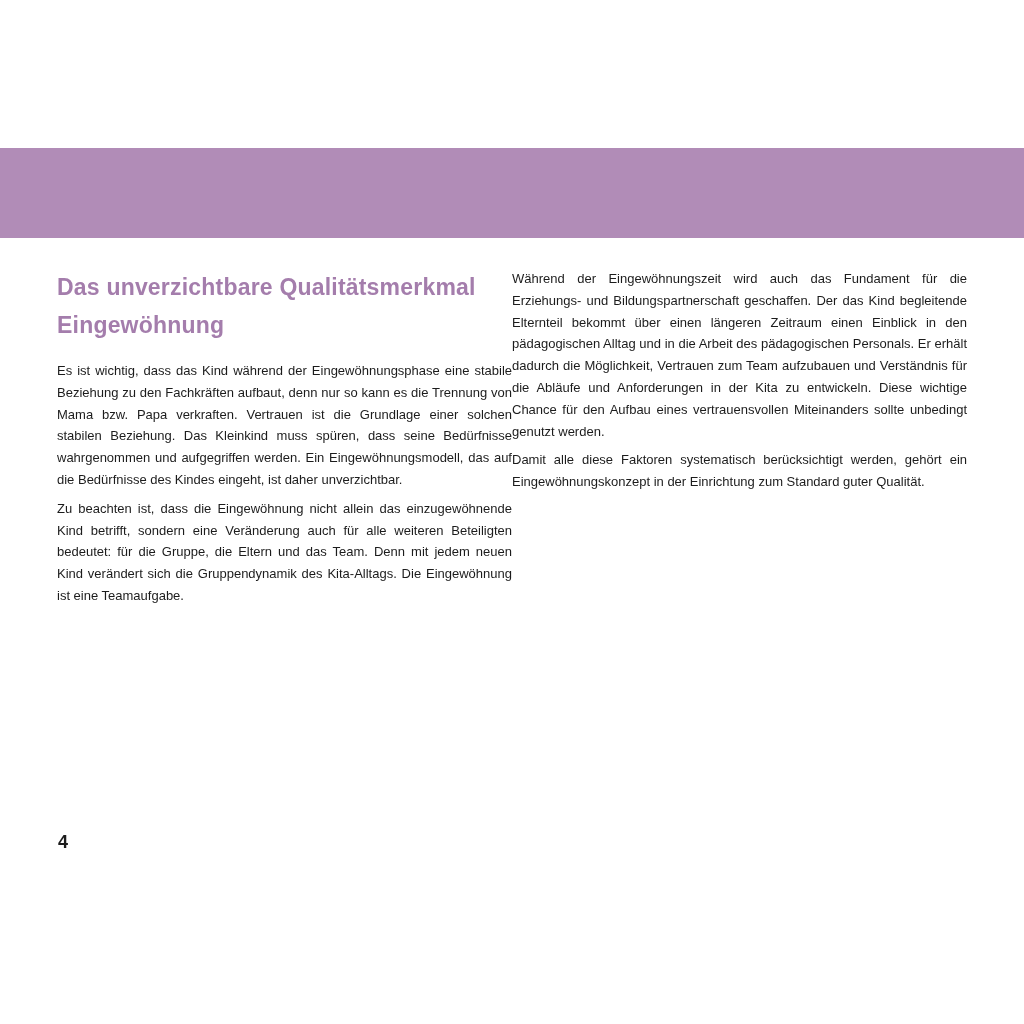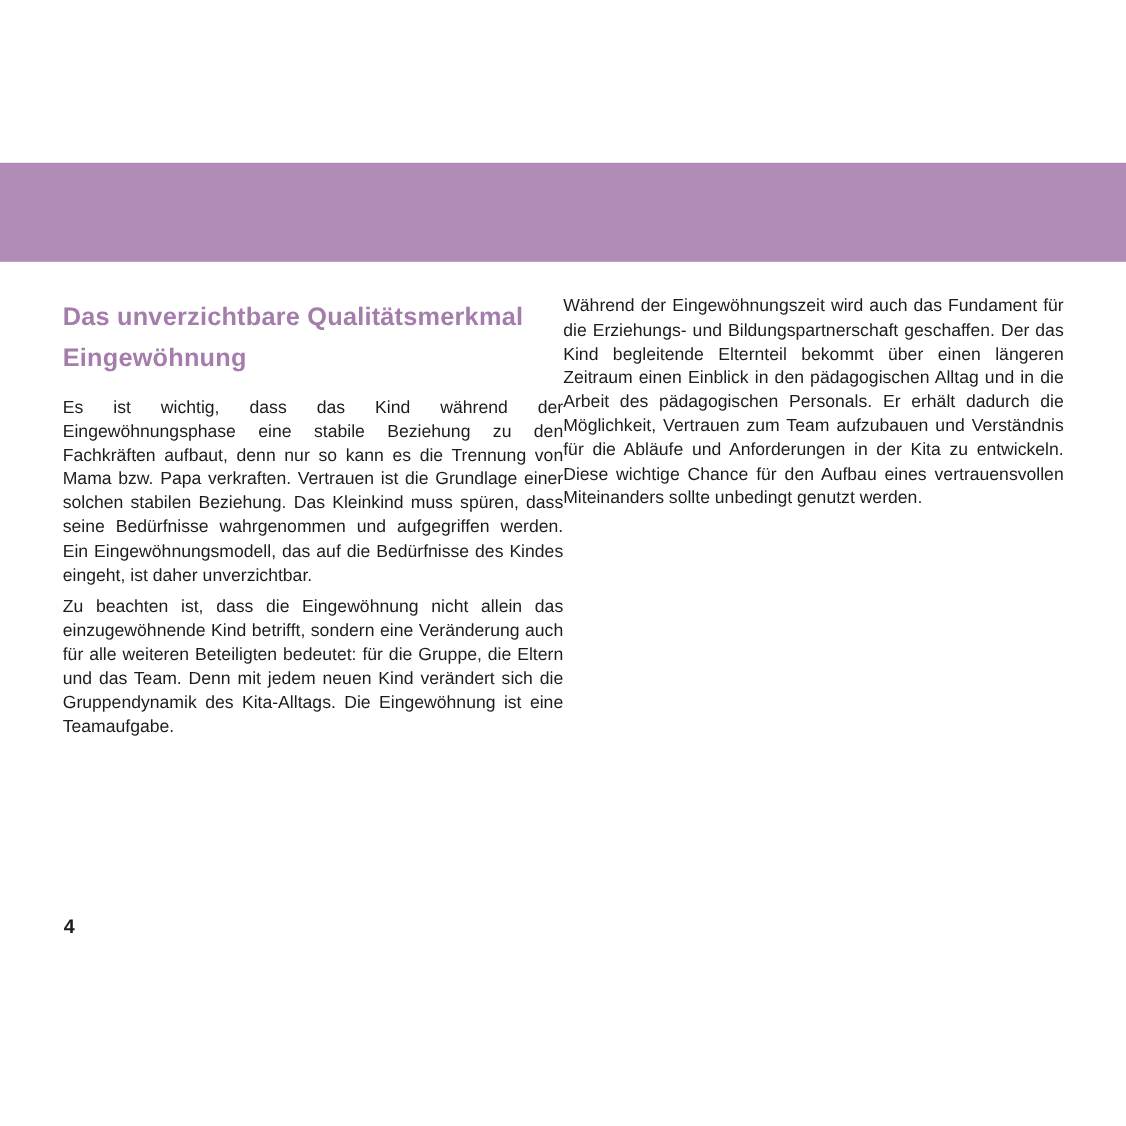--- a/index.html
+++ b/index.html
@@ -45,21 +45,21 @@
   .heading {
     color: #a47dac; 
     font-weight: bold;
     font-size: 23px;
     line-height: 38px;
     margin-bottom: 16px;
     letter-spacing: 0.2px;
   }
 
   .body-text p {
-    font-size: 16px;
+    font-size: 13px;
     line-height: 21.8px;
     text-align: justify;
     hyphens: auto;
     -webkit-hyphens: auto;
     margin-bottom: 7px;
     color: #1c1c1c;
   }
 
   .page-number {
     position: absolute;
@@ -83,20 +83,21 @@
       <div class="heading" style="color: rgb(164, 125, 172);">Das unverzichtbare Qualitätsmerkmal Eingewöhnung</div>
       <div class="body-text">
         <p>Es ist wichtig, dass das Kind während der Eingewöhnungsphase eine stabile Beziehung zu den Fachkräften aufbaut, denn nur so kann es die Trennung von Mama bzw. Papa verkraften. Vertrauen ist die Grundlage einer solchen stabilen Beziehung. Das Kleinkind muss spüren, dass seine Bedürfnisse wahrgenommen und aufgegriffen werden. Ein Eingewöhnungsmodell, das auf die Bedürfnisse des Kindes eingeht, ist daher unverzichtbar.</p>
         <p>Zu beachten ist, dass die Eingewöhnung nicht allein das einzugewöhnende Kind betrifft, sondern eine Veränderung auch für alle weiteren Beteiligten bedeutet: für die Gruppe, die Eltern und das Team. Denn mit jedem neuen Kind verändert sich die Gruppendynamik des Kita-Alltags. Die Eingewöhnung ist eine Teamaufgabe.</p>
       </div>
     </div>
 
     <div class="column">
       <div class="body-text">
         <p>Während der Eingewöhnungszeit wird auch das Fundament für die Erziehungs- und Bildungspartnerschaft geschaffen. Der das Kind begleitende Elternteil bekommt über einen längeren Zeitraum einen Einblick in den pädagogischen Alltag und in die Arbeit des pädagogischen Personals. Er erhält dadurch die Möglichkeit, Vertrauen zum Team aufzubauen und Verständnis für die Abläufe und Anforderungen in der Kita zu entwickeln. Diese wichtige Chance für den Aufbau eines vertrauensvollen Miteinanders sollte unbedingt genutzt werden.</p>
+        <p>Damit alle diese Faktoren systematisch berücksichtigt werden, gehört ein Eingewöhnungskonzept in der Einrichtung zum Standard guter Qualität.</p>
       </div>
     </div>
 
   </div>
 
   <div class="page-number">4</div>
 
 </div>
 
 </body></html>

